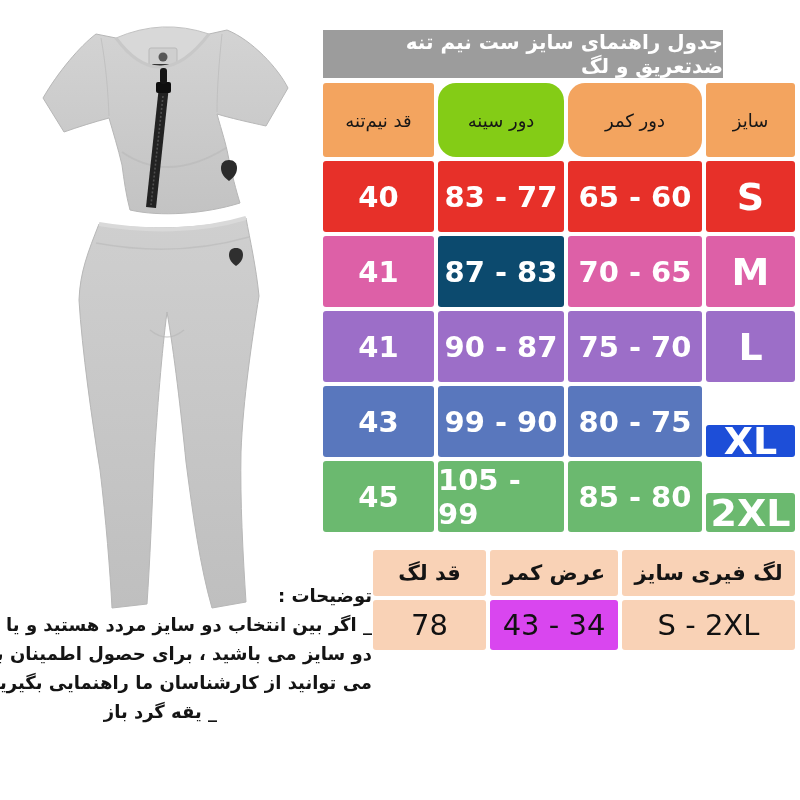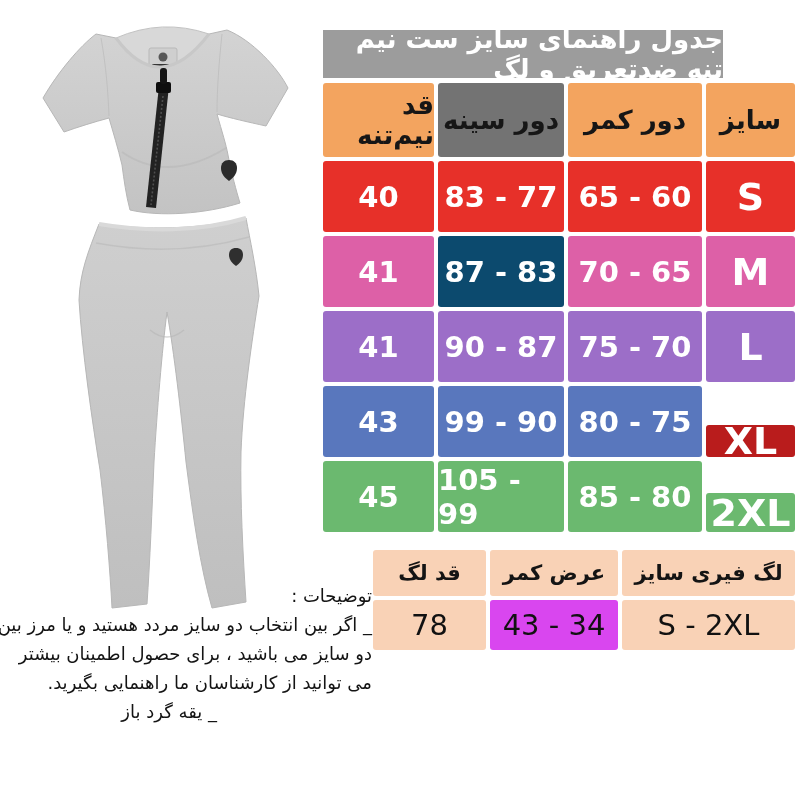--- a/index.html
+++ b/index.html
@@ -3,56 +3,56 @@
 <meta charset="utf-8">
 <style>
   * { margin:0; padding:0; box-sizing:border-box; }
   body { background:#fff; font-family:"DejaVu Sans", sans-serif; }
   .canvas { position:relative; width:800px; height:800px; background:#ffffff; overflow:hidden; }
 
   
   .title-bar {
     position:absolute; left:323px; top:30px; width:400px; height:48px;
     display:flex; align-items:center; justify-content:center;
-    color:#ffffff; font-size:26px; font-weight:bold; direction:rtl;
+    color:#ffffff; font-size:20px; font-weight:bold; direction:rtl;
     letter-spacing:0;
   }
 
   
   .size-table {
     position:absolute; left:323px; top:83px; width:472px;
     display:grid; direction:rtl;
     grid-template-columns:89px 134px 126px 111px;
     grid-template-rows:74px repeat(5, 71px);
     gap:4px;
   }
   .cell {
     display:flex; align-items:center; justify-content:center;
     border-radius:3px;
   }
-  .st-head { color:#161616; font-size:26px; font-weight:bold; direction:rtl; }
+  .st-head { color:#161616; font-size:18px; font-weight:normal; direction:rtl; }
   .st-num  { color:#ffffff; font-size:29px; font-weight:bold; direction:ltr; }
   .st-size { color:#ffffff; font-size:38px; font-weight:bold; direction:ltr; }
 
   
   .leg-table {
     position:absolute; left:373px; top:550px; width:422px;
     display:grid; direction:rtl;
     grid-template-columns:173px 128px 113px;
     grid-template-rows:46px 50px;
     gap:4px;
   }
   .lt-head { color:#141414; font-size:21px; font-weight:bold; direction:rtl; }
   .lt-val  { color:#111111; font-size:29px; font-weight:normal; direction:ltr; }
 
   
   .notes {
     position:absolute; left:0px; top:581px; width:372px;
     direction:rtl; text-align:right; color:#141414;
-    font-size:18px; line-height:29px;
+    font-size:18px; line-height:29px;font-weight:bold;
   }
   .notes div { white-space:nowrap; }
   .notes .indent { margin-right:155px; }
 
   .product-photo { position:absolute; left:0; top:0; }
 </style>
 </head>
 <body>
 
 <div class="canvas">
@@ -137,40 +137,40 @@
       <path d="M150,330 Q167,344 184,330" fill="none" stroke="#b5b5b5" stroke-width="1.5" opacity="0.55"></path>
 
       <path d="M236,248 c4.5,0 7,2.6 7,7 c0,5 -3.5,8.6 -7,11 c-3.5,-2.4 -7,-6 -7,-11 c0,-4.4 2.5,-7 7,-7 Z" fill="#2f2f2f"></path>
     </g>
   </svg>
 
   <div class="title-bar" style="background: rgb(156, 156, 156);">جدول راهنمای سایز ست نیم تنه ضدتعریق و لگ</div>
 
   <div class="size-table">
     <div class="cell st-head" style="background: rgb(243, 164, 95);">سایز</div>
-    <div class="cell st-head" style="background: rgb(243, 164, 95);">دور کمر</div>
-    <div class="cell st-head" style="background: #737373;">دور سینه</div>
+    <div class="cell st-head" style="background: rgb(243, 164, 95); border-radius: 17px;">دور کمر</div>
+    <div class="cell st-head" style="background: #84cc16; border-radius: 18px;">دور سینه</div>
     <div class="cell st-head" style="background: rgb(243, 164, 95);">قد نیم‌تنه</div>
 
     <div class="cell st-size" style="background: rgb(231, 48, 41);">S</div>
     <div class="cell st-num" style="background: rgb(231, 48, 41);">65 - 60</div>
     <div class="cell st-num" style="background: rgb(231, 48, 41);">83 - 77</div>
     <div class="cell st-num" style="background: rgb(231, 48, 41);">40</div>
 
     <div class="cell st-size" style="background: rgb(221, 96, 167);">M</div>
     <div class="cell st-num" style="background: rgb(221, 96, 167);">70 - 65</div>
     <div class="cell st-num" style="background: #0c4a6e;">87 - 83</div>
     <div class="cell st-num" style="background: rgb(221, 96, 167);">41</div>
 
     <div class="cell st-size" style="background: rgb(156, 110, 200);">L</div>
     <div class="cell st-num" style="background: rgb(156, 110, 200); text-align: center;">75 - 70</div>
     <div class="cell st-num" style="background: rgb(156, 110, 200);">90 - 87</div>
     <div class="cell st-num" style="background: rgb(156, 110, 200);">41</div>
 
-    <div class="cell st-size" style="background: #b91c1c; margin-top: 39px;">XL</div>
+    <div class="cell st-size" style="background: #1d4ed8; margin-top: 39px;">XL</div>
     <div class="cell st-num" style="background: rgb(89, 119, 189);">80 - 75</div>
     <div class="cell st-num" style="background: rgb(89, 119, 189);">99 - 90</div>
     <div class="cell st-num" style="background: rgb(89, 119, 189);">43</div>
 
     <div class="cell st-size" style="background: rgb(107, 185, 111); margin-top: 32px;">2XL</div>
     <div class="cell st-num" style="background: rgb(107, 185, 111);">85 - 80</div>
     <div class="cell st-num" style="background: rgb(107, 185, 111);">105 - 99</div>
     <div class="cell st-num" style="background: rgb(107, 185, 111); text-align: center;">45</div>
   </div>
 

